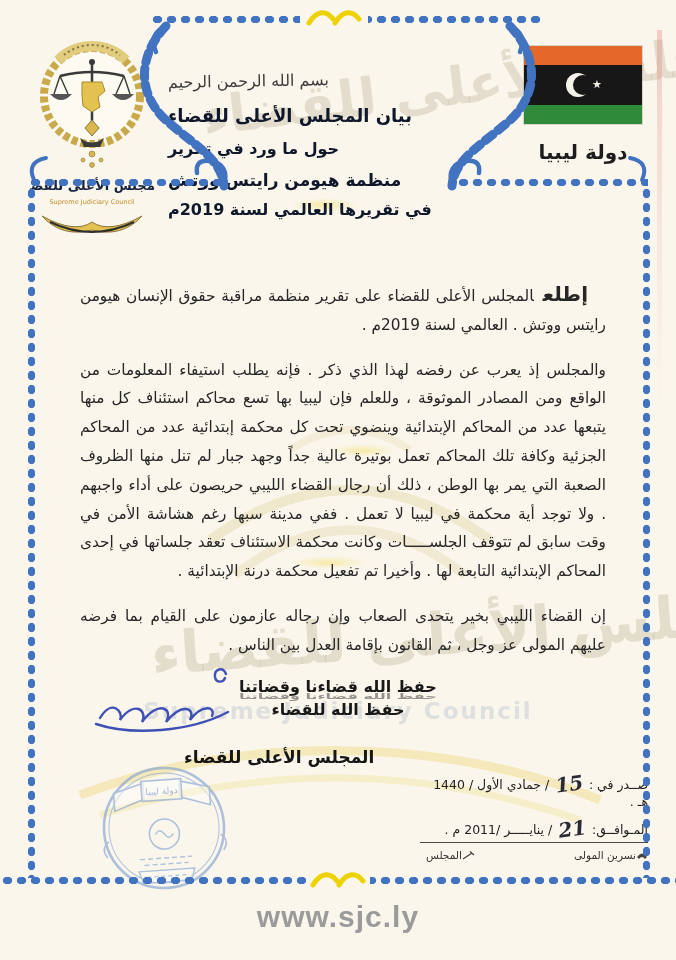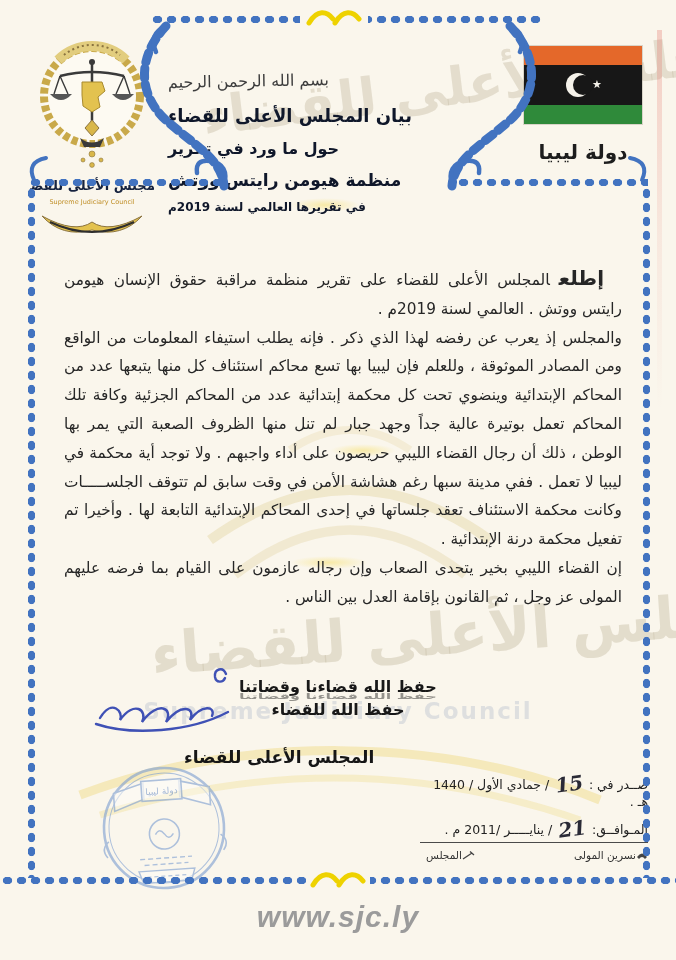--- a/index.html
+++ b/index.html
@@ -38,44 +38,44 @@
   .crescent { position:absolute; left:42px; top:8px; width:24px; height:24px; border-radius:50%; background:#f5f2ea; }
   .crescent::after { content:""; position:absolute; left:7px; top:2px; width:20px; height:20px; border-radius:50%; background:#171717; }
   .flag-star { position:absolute; left:68px; top:13px; color:#f5f2ea; font-size:11px; }
   .flag-label { position:absolute; left:524px; top:140px; width:118px; text-align:center; font-size:20px; font-weight:bold; color:#1d1d1d; z-index:2; }
   .titleblock { position:absolute; left:168px; top:70px; width:340px; text-align:left; z-index:2; direction:rtl; }
   .basmala { font-size:16px; color:#3c3c3c; margin-bottom:16px; transform:rotate(-1deg); }
   .t-line { font-weight:bold; color:#0f172a; }
   .t1 { font-size:18px; margin-bottom:13px; }
   .t2 { font-size:16px; margin-bottom:12px; }
   .t3 { font-size:17px; margin-bottom:10px; }
-  .t4 { font-size:12px; }
+  .t4 { font-size:16px; }
   
   .bodytext { position:absolute; left:64px; top:264px; width:558px; z-index:2;
     direction:rtl; text-align:justify; font-size:15.3px; line-height:28.8px; color:#262626; }
-  .bodytext p { margin:0; }
+  .bodytext p { margin:16px; }
   .lead-word { font-weight:bold; font-size:20px; margin-inline-end:9px; }
   .indent1 { text-indent:18px; }
   
   .dua-wrap { position:absolute; left:0; width:676px; text-align:center; z-index:2; direction:rtl; }
   .dua { font-weight:bold; font-size:16px; color:#181818; }
   .ghost { position:absolute; left:0; right:0; top:10px; transform:scaleY(.5); opacity:.45; filter:blur(.3px); }
   .issuer { position:absolute; left:184px; top:747px; font-size:17px; font-weight:bold; color:#161616; z-index:2; direction:rtl; }
   .signature { position:absolute; left:88px; top:662px; z-index:4; }
   
   .dateblock { position:absolute; left:420px; top:770px; width:228px; z-index:2; direction:rtl; font-size:12.5px; color:#222; }
   .dateline { margin-bottom:6px; }
   .dateline.underl { border-bottom:1px solid #4a4a4a; padding-bottom:3px; }
   .hand { font-family:"DejaVu Serif", serif; font-style:italic; font-weight:bold; font-size:20px; color:#2a2a36; display:inline-block; transform:rotate(-8deg) translateY(2px); margin:0 2px; }
   .noteline { display:flex; justify-content:space-between; font-size:10.5px; color:#333; margin-top:4px; padding-left:6px; }
   .noteline .item { display:flex; align-items:center; }
   
   .stamp { position:absolute; left:78px; top:762px; z-index:1; opacity:.62; transform:rotate(-4deg); }
   .website { position:absolute; left:0; top:900px; width:676px; text-align:center; z-index:2;
-    font-family:"Liberation Sans", sans-serif; font-weight:bold; font-size:30px; letter-spacing:1px; color:#9b9b9b;font-style:italic; }
+    font-family:"Liberation Sans", sans-serif; font-weight:bold; font-size:30px; letter-spacing:1px; color:#9b9b9b; }
   svg { display:block; }
 </style>
 </head>
 <body>
 
 <div class="page">
 
   <div class="wm wm-callig-top">المجلس الأعلى للقضاء</div>
   <div class="wm wm-callig-bottom">المجلس الأعلى للقضاء</div>
   <div class="wm wm-english">Supreme Judiciary Council</div>

